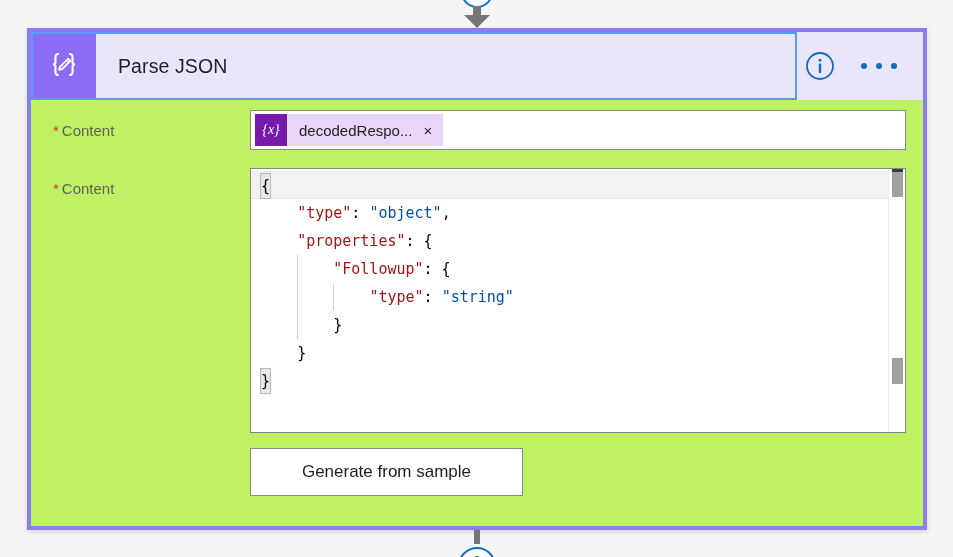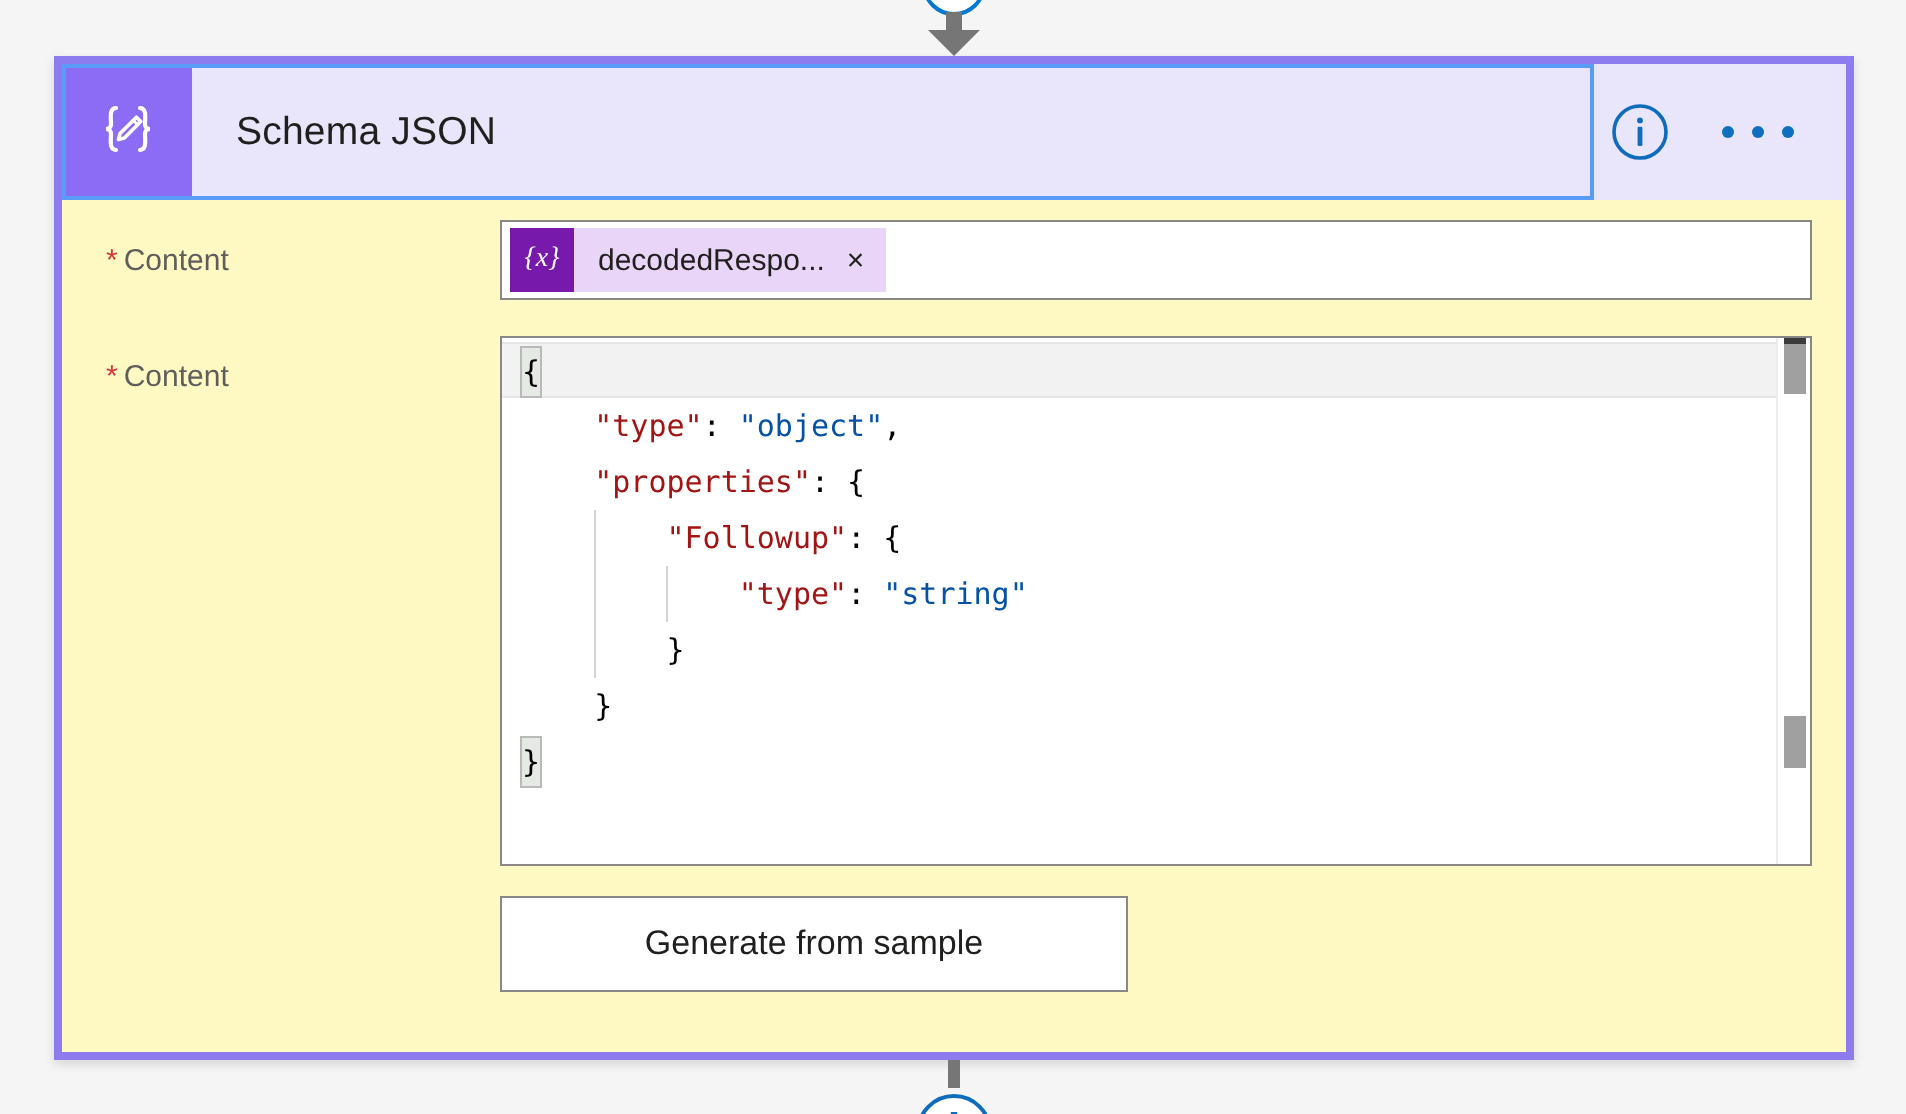--- a/index.html
+++ b/index.html
@@ -98,21 +98,21 @@
     display: block;
     width: 6px; height: 6px;
     border-radius: 50%;
     background: #106ebe;
   }
 
   
   #card-body {
     position: relative;
     height: 426px;
-    background: #fef9c3;
+    background: #bef264;
   }
 
   .field-row {
     position: absolute;
     left: 0;
     width: 100%;
   }
   .field-label {
     position: absolute;
     font-size: 15px;
@@ -257,21 +257,21 @@
     width: 11px;
     height: 26px;
     background: #a0a0a0;
   }
 
   
   #generate-button {
     position: absolute;
     left: 219px;
     top: 290px;
-    width: 314px;
+    width: 273px;
     height: 48px;
     box-sizing: border-box;
     background: #ffffff;
     border: 1px solid #8a8886;
     font-family: "Liberation Sans", sans-serif;
     font-size: 17px;
     color: #201f1e;
     cursor: pointer;
   }
 </style>
@@ -294,21 +294,21 @@
 
     <div id="header-icon-tile">
       <svg width="34" height="30" viewBox="0 0 34 30">
         <path d="M11 3 C7.5 3 8.5 8 8.5 11 C8.5 13.5 6 13.5 6 13.5 C6 13.5 8.5 13.5 8.5 16 C8.5 19 7.5 24 11 24" fill="none" stroke="#ffffff" stroke-width="2.1" stroke-linecap="round"></path>
         <path d="M23 3 C26.5 3 25.5 8 25.5 11 C25.5 13.5 28 13.5 28 13.5 C28 13.5 25.5 13.5 25.5 16 C25.5 19 26.5 24 23 24" fill="none" stroke="#ffffff" stroke-width="2.1" stroke-linecap="round"></path>
         <path d="M21.2 7.6 L23.4 9.8 L15.2 18 L12.2 18.8 L13 15.8 Z" fill="none" stroke="#ffffff" stroke-width="1.8" stroke-linejoin="round"></path>
         <path d="M19.6 9.2 L21.8 11.4" stroke="#ffffff" stroke-width="1.5"></path>
       </svg>
     </div>
 
-    <div id="action-title">Schema JSON</div>
+    <div id="action-title">Parse JSON</div>
 
     <div id="header-focus-box"></div>
 
     <div id="header-actions">
       <div class="hdr-icon-btn">
         <svg width="30" height="30" viewBox="0 0 30 30">
           <circle cx="15" cy="15" r="13" fill="none" stroke="#0f6cbd" stroke-width="1.8"></circle>
           <circle cx="15" cy="9.2" r="1.45" fill="#0f6cbd"></circle>
           <rect x="13.8" y="12.4" width="2.4" height="9.6" rx="0.6" fill="#0f6cbd"></rect>
         </svg>

